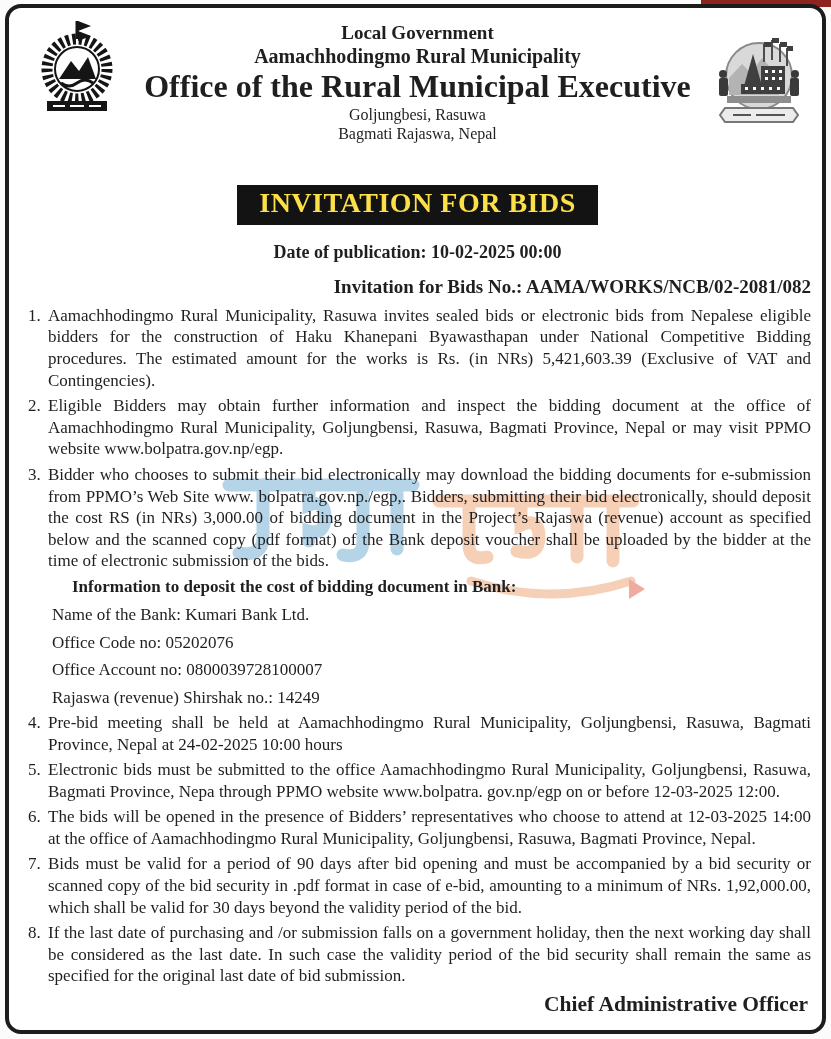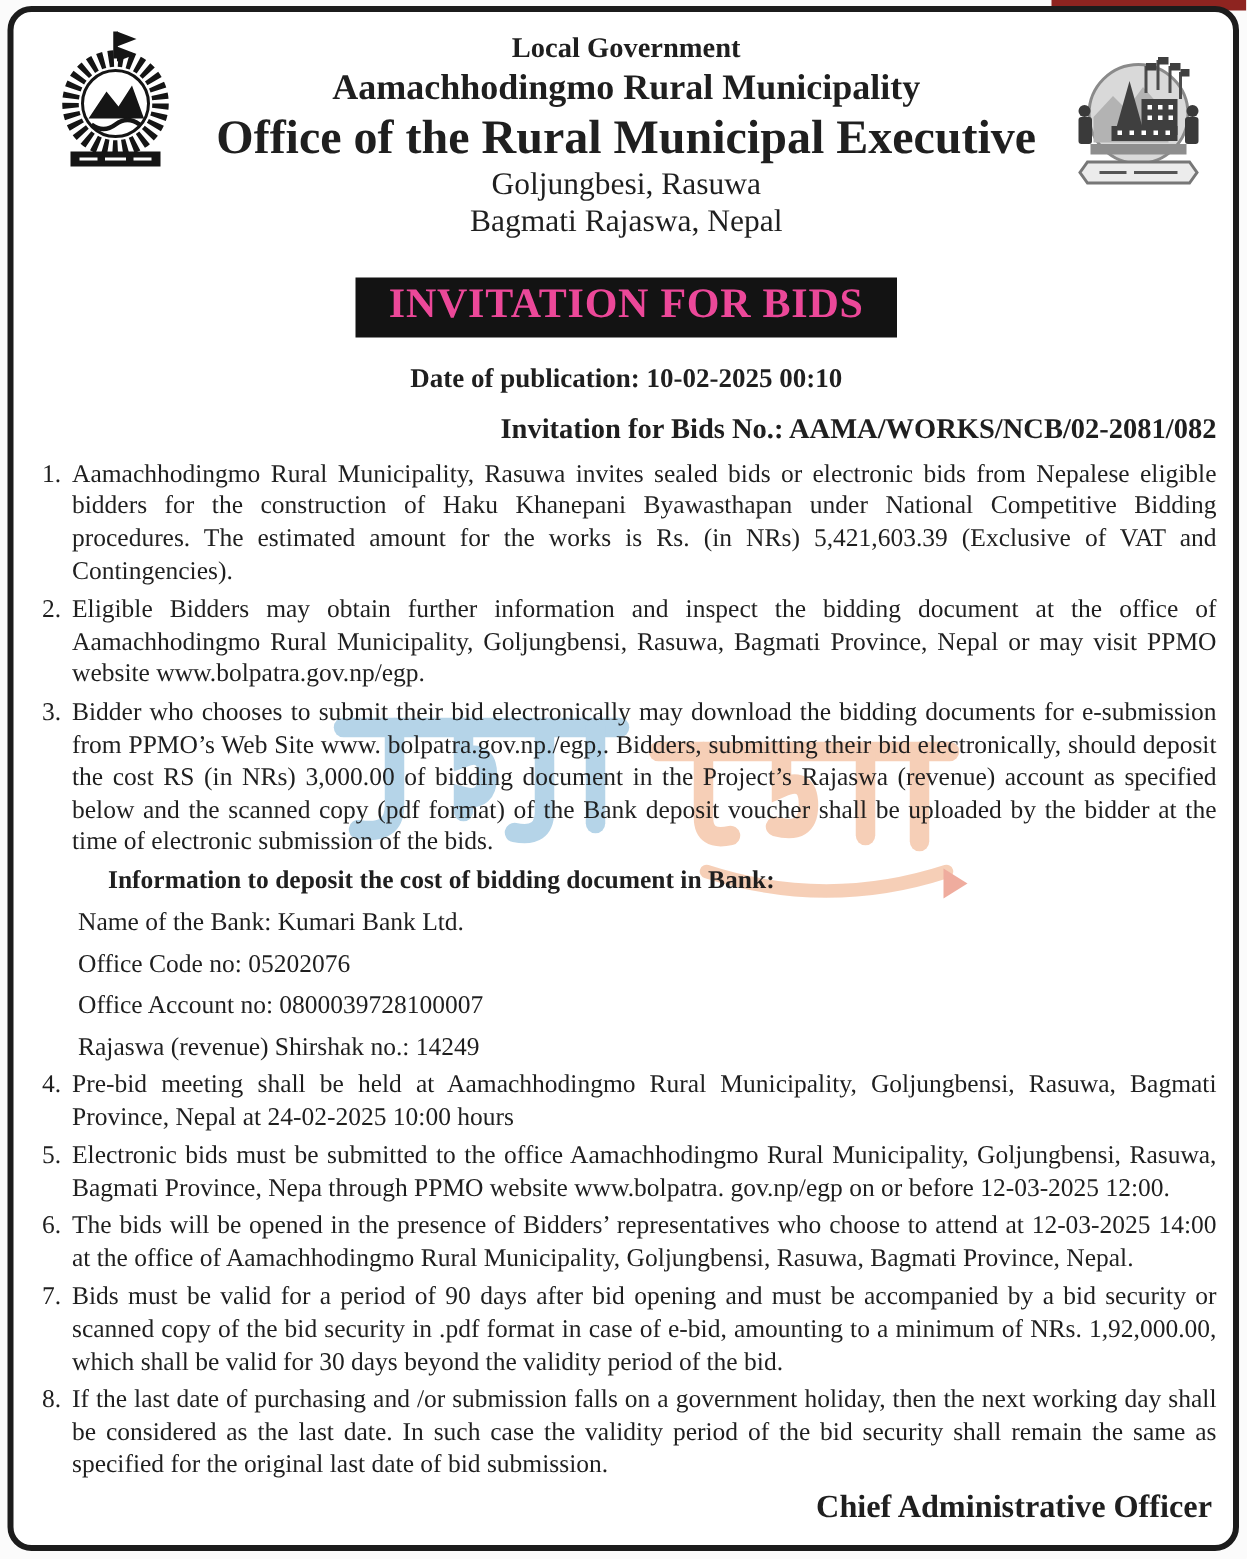--- a/index.html
+++ b/index.html
@@ -20,27 +20,27 @@
   .content{position:relative;z-index:2;padding:6px 11px 0 15px;}
 
   
   .watermark{position:absolute;left:212px;top:455px;z-index:1;opacity:.55;pointer-events:none;}
 
   
   .header{position:relative;text-align:center;min-height:158px;}
   .logo-left{position:absolute;left:11px;top:5px;}
   .logo-right{position:absolute;right:2px;top:18px;}
   .h-gov{font-weight:bold;font-size:19px;padding-top:8px;}
-  .h-muni{font-weight:bold;font-size:24px;line-height:1.25;}
+  .h-muni{font-weight:bold;font-size:20px;line-height:1.25;}
   .h-office{font-weight:bold;font-size:32px;line-height:1.12;}
-  .h-addr{font-size:21px;line-height:1.22;}
+  .h-addr{font-size:16px;line-height:1.22;}
 
   .banner-row{text-align:center;margin-top:13px;}
   .banner{
-    display:inline-block;background:#131313;color:#ec4899;
+    display:inline-block;background:#131313;color:#fde047;
     font-weight:bold;font-size:28px;line-height:1.1;
     padding:3px 22px 6px;letter-spacing:.5px;
   }
   .pub-date{text-align:center;font-weight:bold;font-size:18px;margin-top:17px;}
   .bid-no{text-align:right;font-weight:bold;font-size:19px;margin-top:13px;}
 
   
   .items{margin-top:7px;font-size:17px;line-height:21.6px;}
   .item{display:flex;margin-top:4px;}
   .item .num{flex:0 0 24px;width:24px;padding-left:4px;box-sizing:border-box;}
@@ -158,21 +158,21 @@
         <div class="h-muni">Aamachhodingmo Rural Municipality</div>
         <div class="h-office">Office of the Rural Municipal Executive</div>
         <div class="h-addr">Goljungbesi, Rasuwa</div>
         <div class="h-addr">Bagmati Rajaswa, Nepal</div>
       </div>
 
       <div class="banner-row">
         <span class="banner">INVITATION FOR BIDS</span>
       </div>
 
-      <div class="pub-date">Date of publication: 10-02-2025 00:10</div>
+      <div class="pub-date">Date of publication: 10-02-2025 00:00</div>
       <div class="bid-no">Invitation for Bids No.: AAMA/WORKS/NCB/02-2081/082</div>
 
       <div class="items">
 
         <div class="item">
           <span class="num">1.</span>
           <span class="txt">Aamachhodingmo Rural Municipality, Rasuwa invites sealed bids or electronic bids from Nepalese eligible bidders for the construction of Haku Khanepani Byawasthapan under National Competitive Bidding procedures. The estimated amount for the works is Rs. (in NRs)  5,421,603.39 (Exclusive of VAT and Contingencies).</span>
         </div>
 
         <div class="item">

